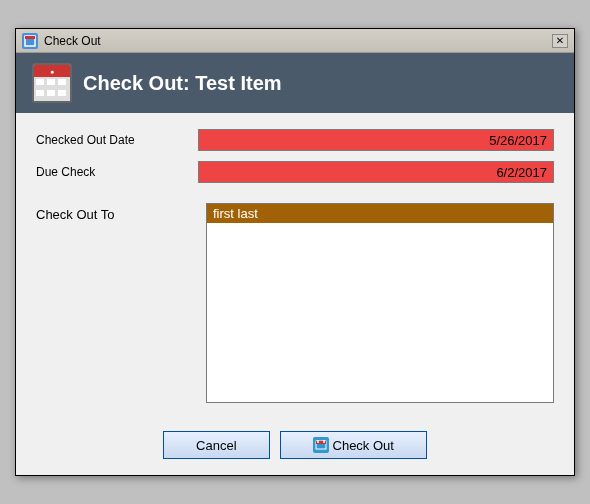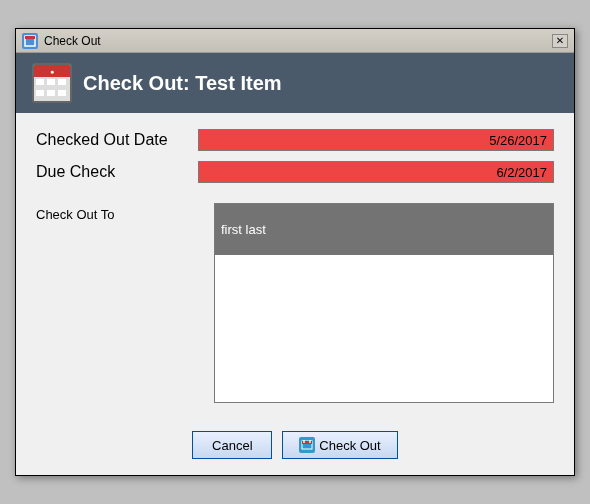--- a/index.html
+++ b/index.html
@@ -139,21 +139,21 @@
 
     .form-row {
       display: flex;
       align-items: center;
       gap: 12px;
     }
 
     .form-label {
       width: 150px;
       color: #000;
-      font-size: 16px;
+      font-size: 12px;
       flex-shrink: 0;
     }
 
     .form-input {
       flex: 1;
       height: 22px;
       border: 1px solid #7a7a7a;
       background: #ef4444;
       padding: 2px 6px;
       font-size: 13px;
@@ -182,57 +182,57 @@
       border-left: 1px solid #999;
       display: flex;
       align-items: center;
       justify-content: center;
       cursor: pointer;
       font-size: 9px;
     }
 
     .checkout-to-section {
       display: flex;
-      gap: 28px;
+      gap: 20px;
       margin-top: 10px;
     }
 
     .checkout-to-label {
       width: 150px;
       color: #000;
       font-size: 13px;
       flex-shrink: 0;
       padding-top: 4px;
     }
 
     .checkout-to-list {
       flex: 1;
       border: 1px solid #7a7a7a;
       background: white;
       height: 200px;
       overflow-y: auto;
     }
 
     .list-item-selected {
-      background: #737373;
+      background: #a16207;
       color: white;
-      padding: 18px 6px;
+      padding: 2px 6px;
       font-size: 13px;
     }
 
     .button-row {
       display: flex;
       justify-content: center;
       gap: 10px;
       padding: 12px 20px 16px;
     }
 
     .btn {
       height: 28px;
-      padding: 0 16px;
+      padding: 0 32px;
       border: 1px solid #0050a0;
       background: linear-gradient(to bottom, #e8f0ff, #c8d8f0);
       color: #000;
       font-size: 13px;
       cursor: pointer;
       display: flex;
       align-items: center;
       gap: 4px;
       min-width: 80px;
       justify-content: center;

